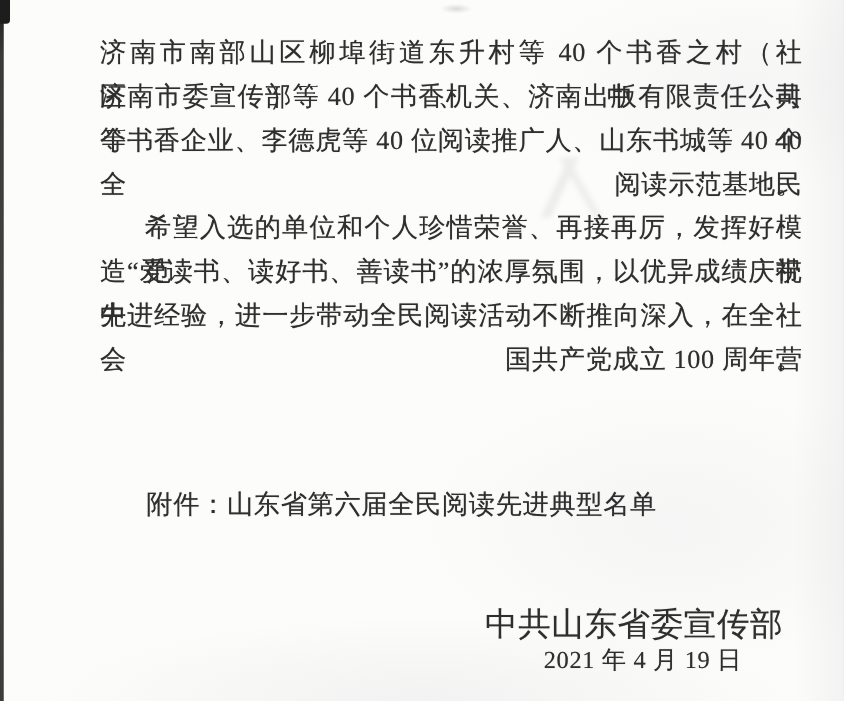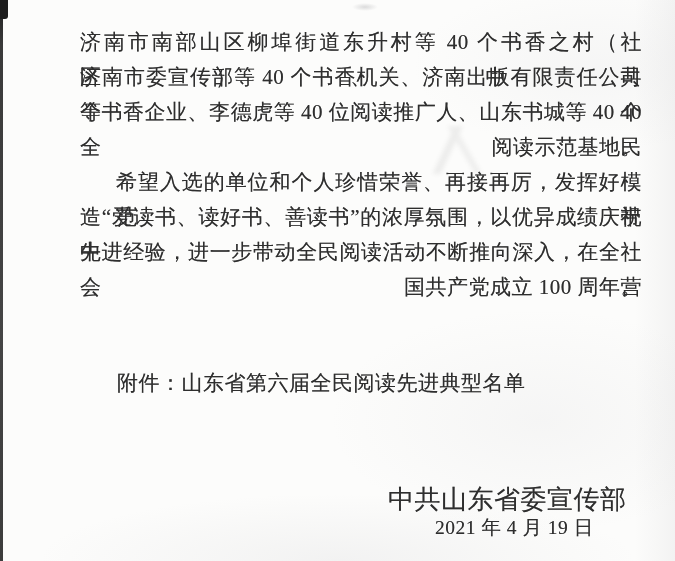--- a/index.html
+++ b/index.html
@@ -62,21 +62,21 @@
     line-height: 35px;
     text-shadow: 0 0 0.6px rgba(45,45,45,0.55);
     letter-spacing: 0.5px;
   }
   .line { height: 35px; white-space: nowrap; text-align: right; }
   .fill { text-align: justify; text-align-last: justify; white-space: normal; }
   .indent { padding-left: 36px; }
 
   .attachment-line {
     position: absolute;
-    left: 80px; top: 368px;
+    left: 80px; top: 388px;
     width: 562px;
     padding-left: 37px;
     box-sizing: border-box;
     font-size: 21px;
     line-height: 30px;
     letter-spacing: 0.5px;
     text-shadow: 0 0 0.6px rgba(45,45,45,0.55);
   }
 
   .signature {

